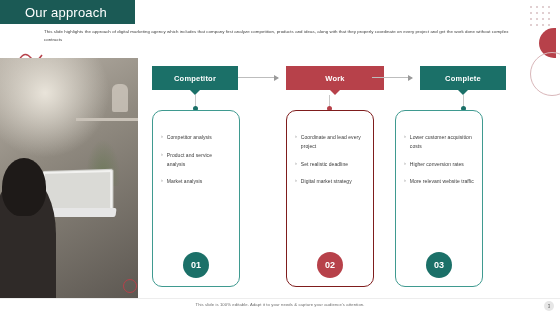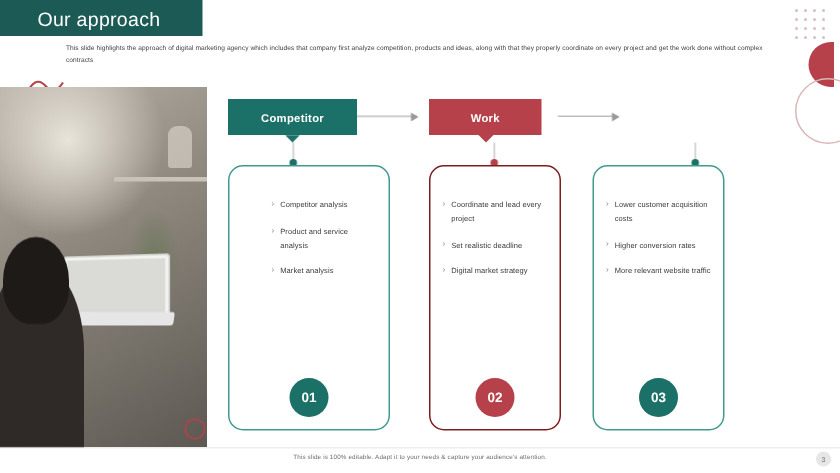--- a/index.html
+++ b/index.html
@@ -73,21 +73,21 @@
   }
   .chev .txt{position:relative;z-index:2;}
   .chev-notch{
     position:absolute;left:50%;transform:translateX(-50%);
     bottom:-5px;width:0;height:0;
     border-left:5px solid transparent;border-right:5px solid transparent;
   }
 
   .c1{left:152px;width:86px;background:#1b7068;}
   .c1 .chev-notch{border-top:5px solid #1b7068;}
-  .c2{left:286px;width:75px;background:#b7414a;}
+  .c2{left:286px;width:98px;background:#b7414a;}
   .c2 .chev-notch{border-top:5px solid #b7414a;}
   .c3{left:420px;width:86px;background:#1b7068;}
   .c3 .chev-notch{border-top:5px solid #1b7068;}
 
   .arrow{position:absolute;top:77px;height:1px;background:#bdbdbd;}
   .a1{left:238px;width:40px;}
   .a2{left:372px;width:40px;}
   .arrow:after{
     content:"";position:absolute;right:-1px;top:-2.5px;
     border-left:5px solid #9a9a9a;border-top:3px solid transparent;border-bottom:3px solid transparent;
@@ -101,21 +101,21 @@
   .d2{left:326.5px;background:#b7414a;}
   .d3{left:460.5px;background:#1b7068;}
 
   
   .card{
     position:absolute;top:110px;width:86px;height:175px;
     background:#ffffff;border-radius:10px;
   }
   .card.teal{border:1px solid #3f9a90;}
   .card.red{border:1px solid #7f1d1d;}
-  .k1{left:152px;padding-left:20px;}
+  .k1{left:152px;}
   .k2{left:286px;}
   .k3{left:395px;}
 
   .bullets{padding:22px 8px 0 8px;}
   .bullet{display:flex;margin-bottom:9px;}
   .bullet .chevron{
     color:#8c8c8c;font-size:5.5px;line-height:1.4;margin-right:4px;flex:0 0 auto;
   }
   .bullet .btxt{
     font-size:5px;line-height:1.75;color:#3a3a3a;letter-spacing:.05px;
@@ -195,20 +195,24 @@
   <div class="ring-sm"></div>
 
   <div class="chev c1">
     <span class="txt">Competitor</span>
     <span class="chev-notch"></span>
   </div>
   <div class="chev c2">
     <span class="txt">Work</span>
     <span class="chev-notch"></span>
   </div>
+  <div class="chev c3">
+    <span class="txt">Complete</span>
+    <span class="chev-notch"></span>
+  </div>
 
   <div class="arrow a1"></div>
   <div class="arrow a2"></div>
 
   <div class="stub s1"></div>
   <div class="stub s2"></div>
   <div class="stub s3"></div>
   <div class="stub-dot d1"></div>
   <div class="stub-dot d2"></div>
   <div class="stub-dot d3"></div>

